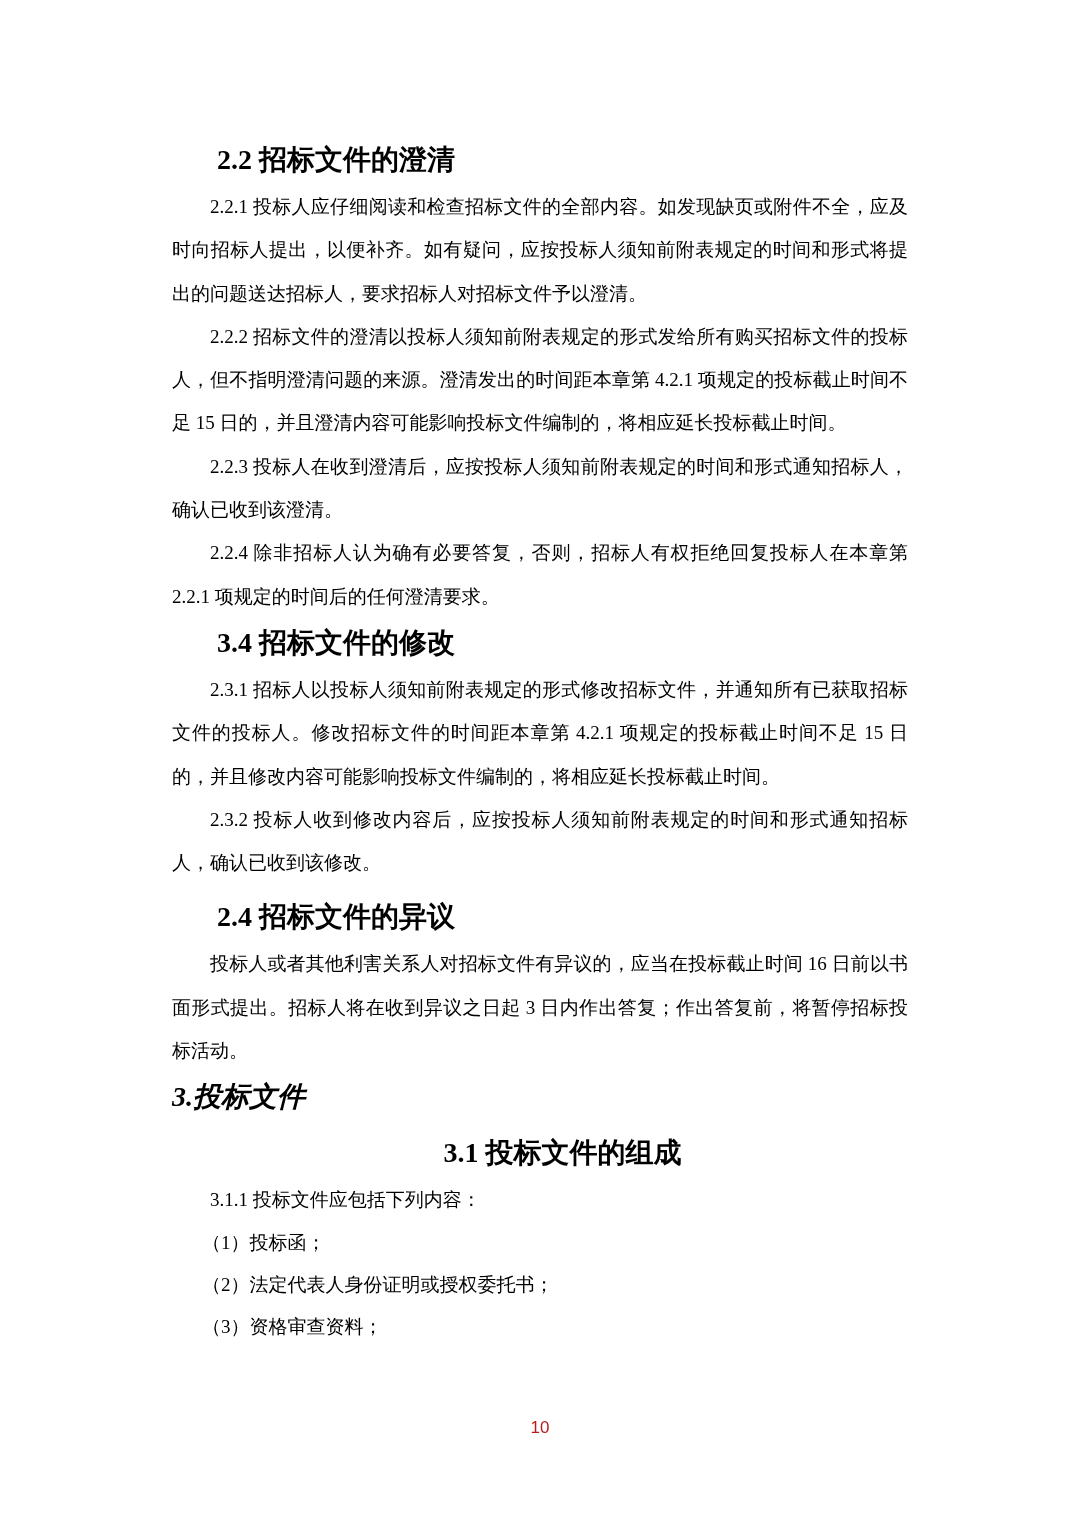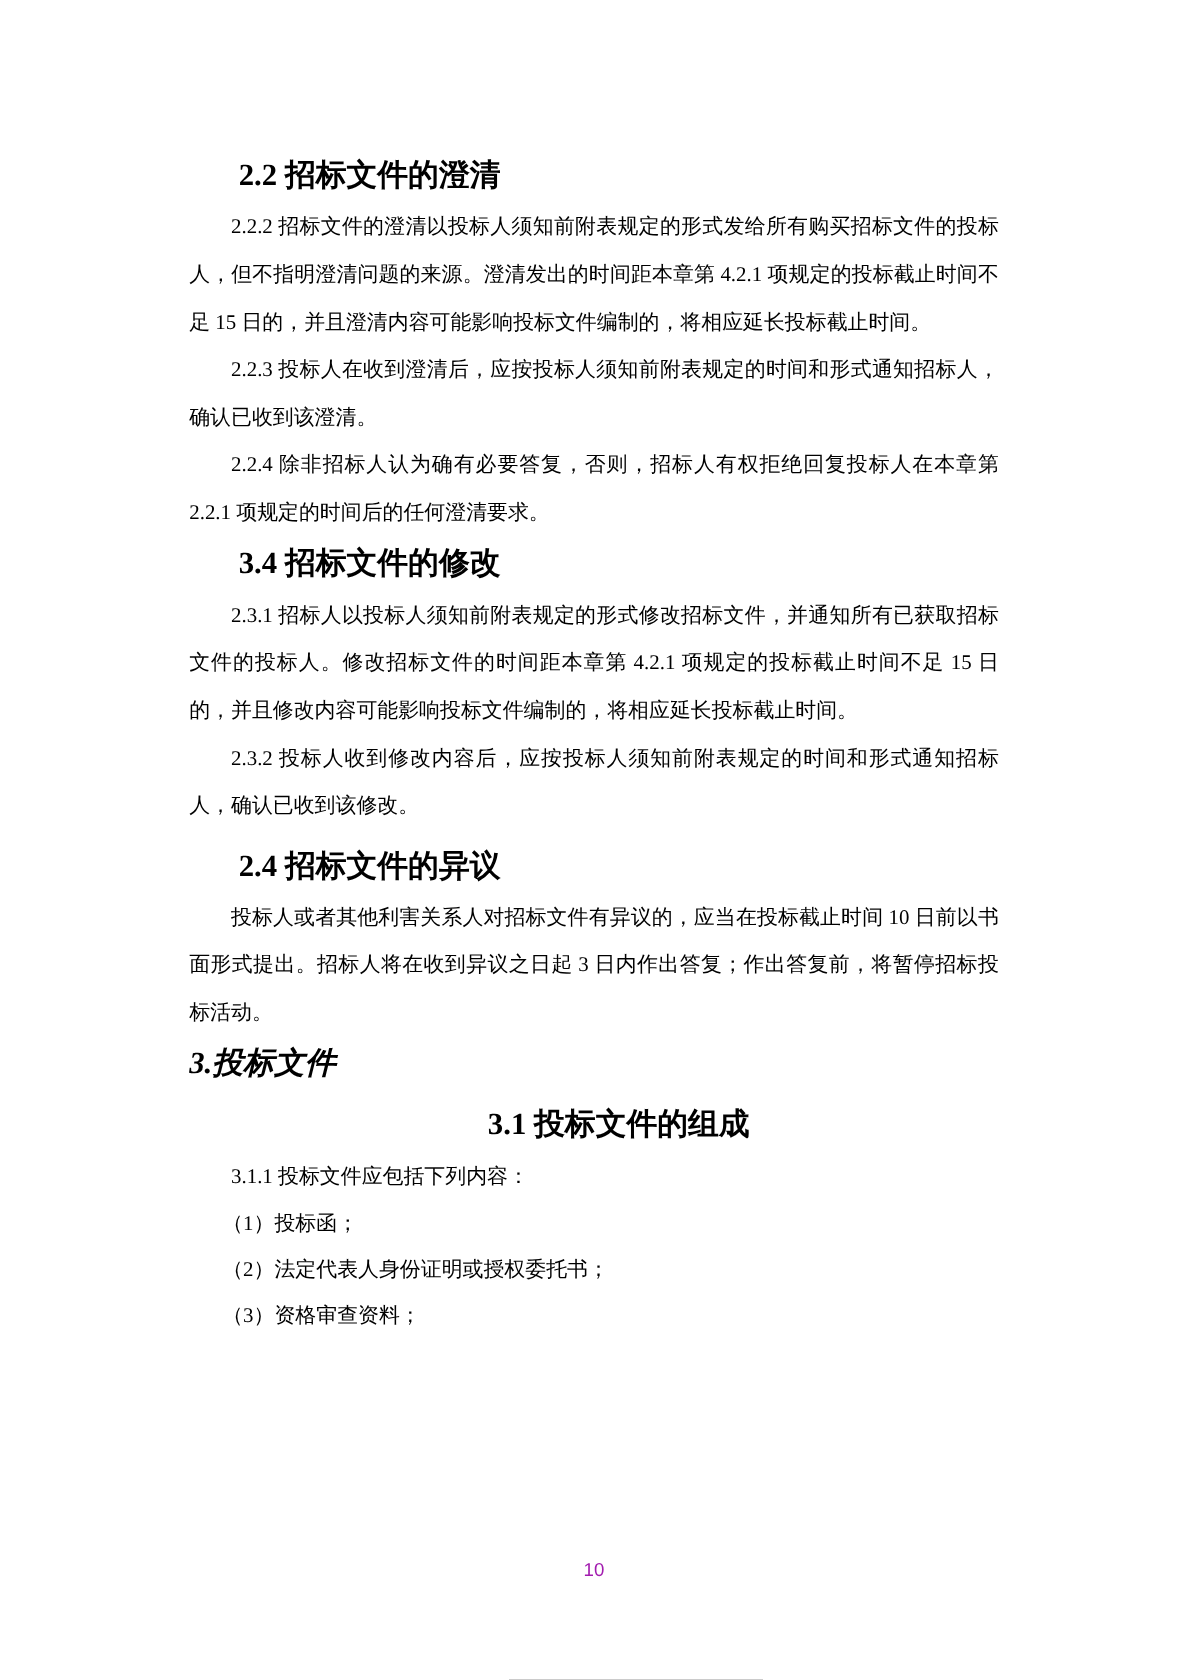--- a/index.html
+++ b/index.html
@@ -58,40 +58,41 @@
     padding-left: 30px;
   }
   .page-number {
     position: absolute;
     left: 0;
     right: 0;
     top: 1418px;
     text-align: center;
     font-family: "Liberation Sans", "DejaVu Sans", sans-serif;
     font-size: 17px;
-    color: #a21caf;
+    color: #b91c1c;
   }
 </style>
 </head>
 <body>
 
 <div class="page">
   <div class="content">
 
     <h2 class="sec-heading first">2.2 招标文件的澄清</h2>
+    <p class="body">2.2.1 投标人应仔细阅读和检查招标文件的全部内容。如发现缺页或附件不全，应及时向招标人提出，以便补齐。如有疑问，应按投标人须知前附表规定的时间和形式将提出的问题送达招标人，要求招标人对招标文件予以澄清。</p>
     <p class="body">2.2.2 招标文件的澄清以投标人须知前附表规定的形式发给所有购买招标文件的投标人，但不指明澄清问题的来源。澄清发出的时间距本章第 4.2.1 项规定的投标截止时间不足 15 日的，并且澄清内容可能影响投标文件编制的，将相应延长投标截止时间。</p>
     <p class="body">2.2.3 投标人在收到澄清后，应按投标人须知前附表规定的时间和形式通知招标人，确认已收到该澄清。</p>
     <p class="body">2.2.4 除非招标人认为确有必要答复，否则，招标人有权拒绝回复投标人在本章第 2.2.1 项规定的时间后的任何澄清要求。</p>
 
     <h2 class="sec-heading">3.4 招标文件的修改</h2>
     <p class="body">2.3.1 招标人以投标人须知前附表规定的形式修改招标文件，并通知所有已获取招标文件的投标人。修改招标文件的时间距本章第 4.2.1 项规定的投标截止时间不足 15 日的，并且修改内容可能影响投标文件编制的，将相应延长投标截止时间。</p>
     <p class="body">2.3.2 投标人收到修改内容后，应按投标人须知前附表规定的时间和形式通知招标人，确认已收到该修改。</p>
 
     <h2 class="sec-heading h24">2.4 招标文件的异议</h2>
-    <p class="body">投标人或者其他利害关系人对招标文件有异议的，应当在投标截止时间 10 日前以书面形式提出。招标人将在收到异议之日起 3 日内作出答复；作出答复前，将暂停招标投标活动。</p>
+    <p class="body">投标人或者其他利害关系人对招标文件有异议的，应当在投标截止时间 16 日前以书面形式提出。招标人将在收到异议之日起 3 日内作出答复；作出答复前，将暂停招标投标活动。</p>
 
     <h1 class="chapter-heading">3.投标文件</h1>
 
     <h2 class="sec-heading h31">3.1 投标文件的组成</h2>
     <p class="lead">3.1.1 投标文件应包括下列内容：</p>
 
     <div class="list">
       <p>（1）投标函；</p>
       <p>（2）法定代表人身份证明或授权委托书；</p>
       <p>（3）资格审查资料；</p>

